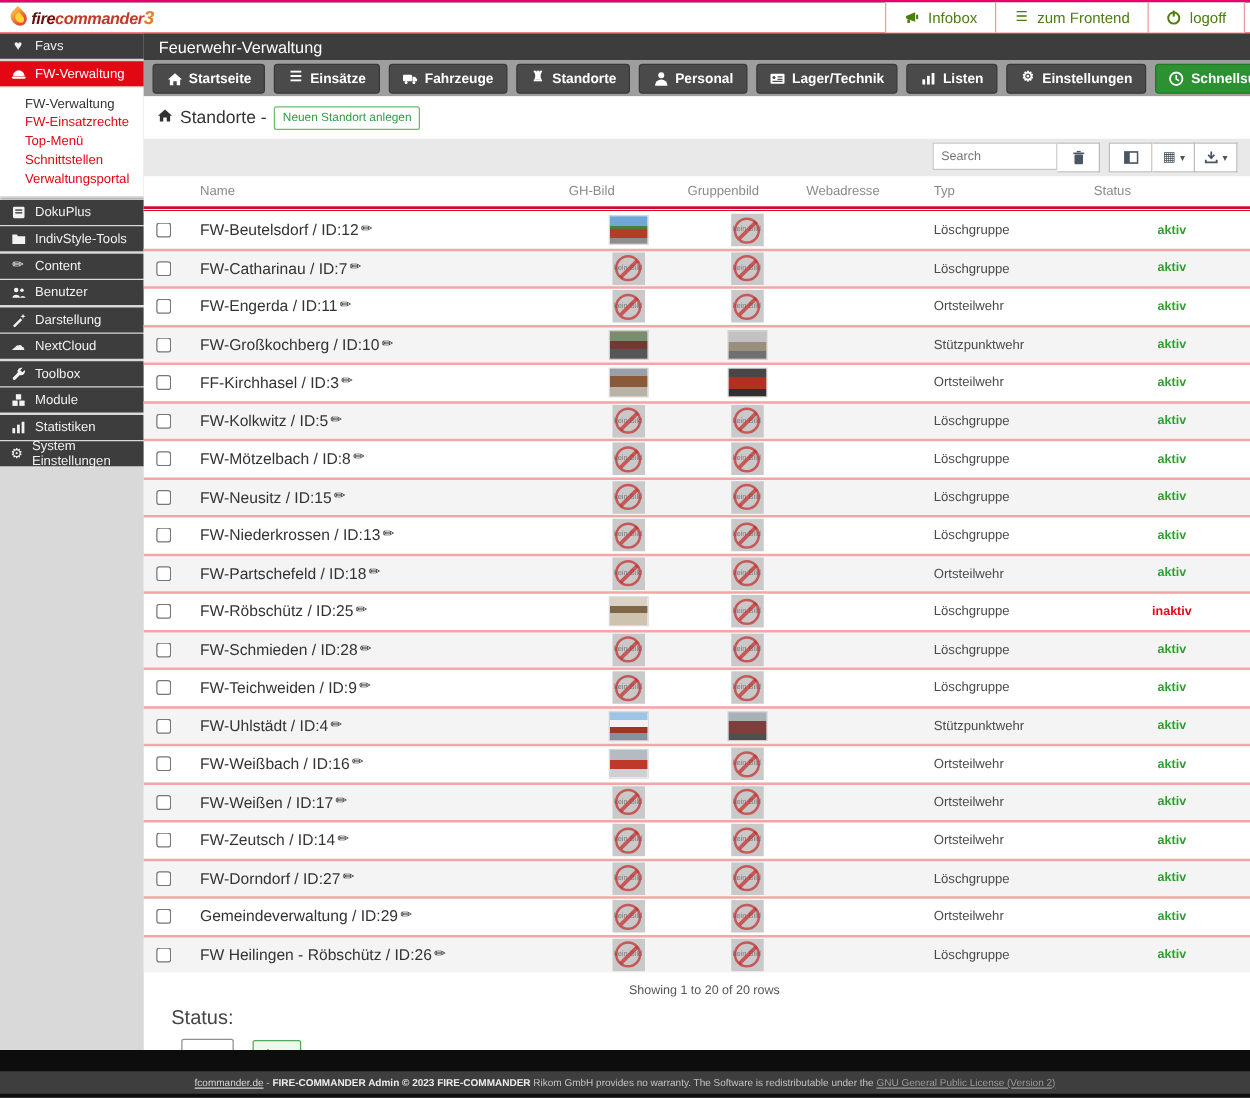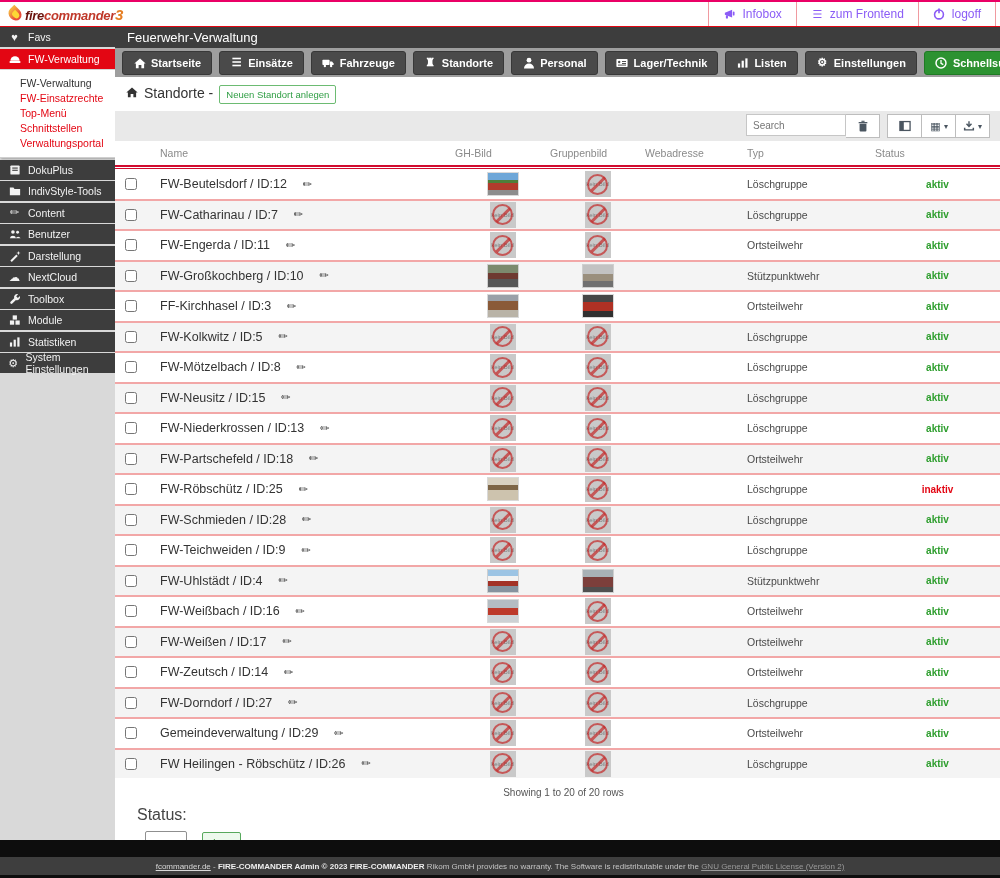--- a/index.html
+++ b/index.html
@@ -11,21 +11,21 @@
           align-items:stretch;justify-content:space-between;flex:0 0 auto;}
   .logo{display:flex;align-items:center;gap:4px;padding-left:9px;}
   .flame{width:12px;height:14px;background:linear-gradient(180deg,#f5b041 10%,#e74c3c 75%);
          border-radius:50% 0 50% 50%;transform:rotate(-45deg);position:relative;}
   .flame::after{content:"";position:absolute;left:3px;top:4px;width:6px;height:8px;
          background:#fdd835;border-radius:50% 0 50% 50%;}
   .logo-text{font-style:italic;font-weight:bold;font-size:13px;letter-spacing:-0.3px;}
   .logo-fire{color:#69100b;} .logo-cmd{color:#c0392b;font-weight:600;}
   .logo-ver{color:#e67e22;font-size:15px;}
   .header-links{display:flex;align-items:stretch;}
-  .hlink{display:flex;align-items:center;gap:6px;padding:0 14px;color:#8b5cf6;font-size:12px;
+  .hlink{display:flex;align-items:center;gap:6px;padding:0 14px;color:#4d7c0f;font-size:12px;
          border-left:1px solid #f09aa0;cursor:pointer;background:#fff;}
   .hlink:last-child{border-right:1px solid #f09aa0;margin-right:4px;}
   
   .body-row{display:flex;flex:1 1 auto;align-items:stretch;background:#d9d9d9;min-height:0;}
   .sidebar{width:115px;flex:0 0 auto;display:flex;flex-direction:column;background:#d9d9d9;}
   .side-item{height:20px;flex:0 0 auto;display:flex;align-items:center;gap:7px;padding:0 8px;
              background:#3d3d3d;color:#f2f2f2;font-size:10.5px;margin-bottom:1.5px;cursor:pointer;}
   .side-item.active{background:#e30613;color:#fff;}
   .submenu{background:#fff;border-bottom:1px solid #cfcfcf;box-shadow:1px 1px 2px rgba(0,0,0,.25);
            padding:5px 0 7px;margin-bottom:1.5px;}
@@ -67,21 +67,21 @@
   .thead,.trow{display:grid;grid-template-columns:40px 300px 95px 95px 90px 140px 1fr;
                align-items:center;}
   .thead{height:24px;color:#8a8a8a;font-size:10.5px;}
   .th{padding-left:5px;} .th.c{text-align:left;padding-left:0;} .th.pl{padding-left:12px;}
   .red-sep{height:5px;background:linear-gradient(180deg,#d10b2f 0 2px,#fff 2px 3px,#d10b2f 3px 4px,#fff 4px);}
   .trow{height:28.5px;border-top:2px solid #f2a7a7;}
   .trow:first-child{border-top:none;}
   .trow:nth-child(even){background:#f4f4f4;}
   .cell-cb{display:flex;justify-content:flex-start;padding-left:10px;}
   .cell-cb input{width:12px;height:12px;margin:0;accent-color:#666;}
-  .cell-name{display:flex;align-items:center;gap:14px;font-size:12.5px;color:#333;padding-left:5px;white-space:nowrap;}
+  .cell-name{display:flex;align-items:flex-start;gap:0;font-size:12.5px;color:#333;padding-left:5px;white-space:nowrap;}
   .pencil{font-size:11px;color:#222;cursor:pointer;}
   .cell-img{display:flex;justify-content:center;}
   .photo{width:30px;height:22px;box-shadow:0 0 0 1px rgba(0,0,0,.15);}
   .kein-bild{width:26px;height:26px;background:#c9c9c9;position:relative;display:flex;
              align-items:center;justify-content:center;overflow:hidden;}
   .kein-bild span{font-size:6px;color:#7d7d7d;z-index:0;}
   .kein-bild::before{content:"";position:absolute;inset:2.5px;border:2.5px solid rgba(195,40,40,.7);
                      border-radius:50%;z-index:1;}
   .kein-bild::after{content:"";position:absolute;left:50%;top:50%;width:2.5px;height:19px;
                     background:rgba(195,40,40,.7);transform:translate(-50%,-50%) rotate(45deg);z-index:1;}

